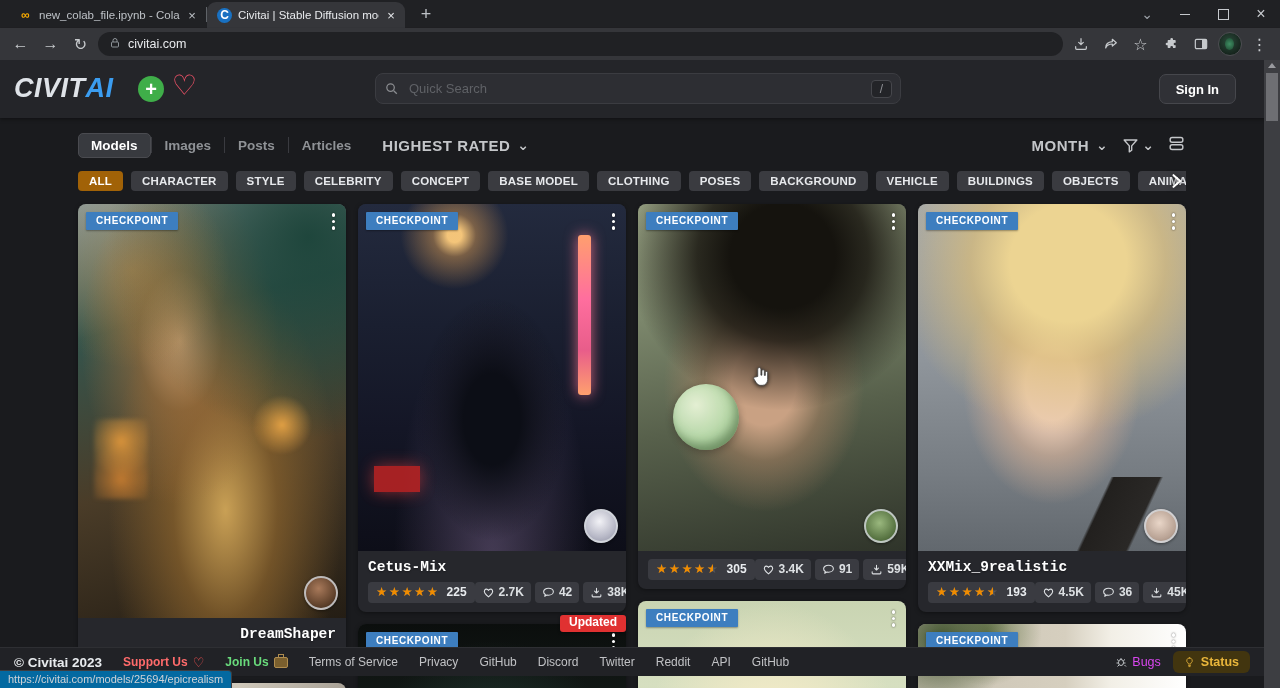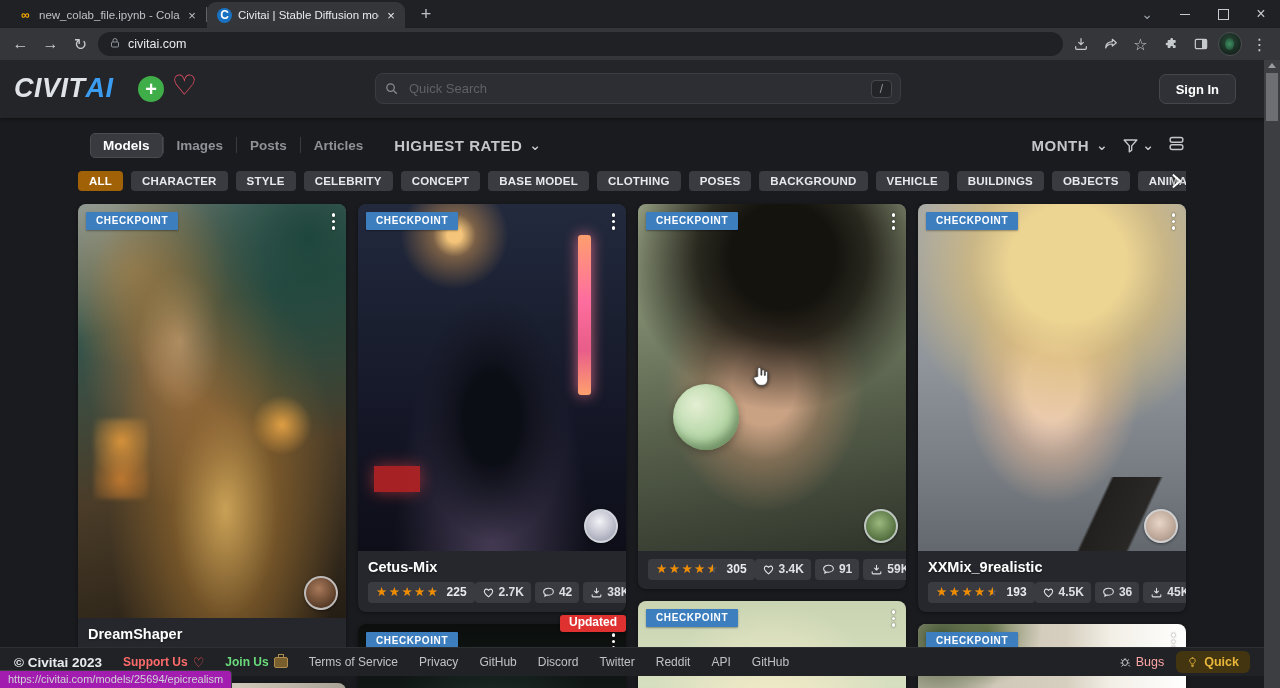--- a/index.html
+++ b/index.html
@@ -44,21 +44,21 @@
   .btn-heart{position:absolute;left:172px;top:9px;font-size:28px;color:#f25268;font-weight:bold;}
   .search{position:absolute;left:375px;top:13px;width:508px;height:29px;border:1px solid #3b3c41;border-radius:8px;
     background:#2d2e33;display:flex;align-items:center;padding:0 8px;}
   .search svg{width:15px;height:15px;stroke:#8a8c90;fill:none;stroke-width:2;flex:none;margin-right:8px;}
   .search input{flex:1;background:transparent;border:none;outline:none;color:#ced4da;font-size:13px;font-family:inherit;min-width:0;}
   .search input::placeholder{color:#5f6166;}
   .slash{border:1px solid #46474c;background:#232428;border-radius:4px;color:#909296;font-size:12px;padding:1px 8px;flex:none;}
   .signin{position:absolute;right:44px;top:14px;height:28px;padding:0 16px;border-radius:7px;background:#303136;
     border:1px solid #46474c;color:#fff;font-weight:bold;font-size:13px;display:flex;align-items:center;}
   .main{padding:12px 0 0 78px;width:1108px;position:relative;}
-  .navrow{display:flex;align-items:center;height:30px;margin-left:12px;}
+  .navrow{display:flex;align-items:center;height:30px;}
   .seg{display:flex;align-items:center;}
   .seg-item{padding:5px 13px;color:#8f9296;font-size:13.5px;font-weight:bold;}
   .seg-item.active{border:1px solid #4a4b50;background:#383a3f;border-radius:5px;color:#fff;padding:4px 12px;}
   .seg-div{width:1px;height:16px;background:#3a3b40;}
   .dropdown-label{display:flex;align-items:center;gap:7px;color:#c4c6c9;font-weight:bold;font-size:15px;letter-spacing:.5px;}
   .sort{margin-left:18px;}
   .chev{font-size:14px;font-weight:bold;color:#c4c6c9;line-height:.6;}
   .navright{margin-left:auto;display:flex;align-items:center;gap:13px;}
   .nicon svg{width:19px;height:19px;stroke:#c4c6c9;fill:none;stroke-width:1.8;stroke-linejoin:round;}
   .funnel{display:flex;align-items:center;gap:2px;}
@@ -76,22 +76,22 @@
   .card-img{position:relative;width:268px;overflow:hidden;}
   .badge{position:absolute;top:8px;left:8px;background:#3d7ebf;color:#fff;font-size:10px;font-weight:bold;
     letter-spacing:.6px;padding:3px 10px 4px;border-radius:1px;box-shadow:0 1px 2px rgba(0,0,0,.35);}
   .dots{position:absolute;top:9px;right:11px;display:flex;flex-direction:column;gap:3px;}
   .dots i{width:3.5px;height:3.5px;border-radius:50%;background:#fff;box-shadow:0 0 2px rgba(0,0,0,.7);}
   .cavatar{position:absolute;right:8px;bottom:8px;width:30px;height:30px;border-radius:50%;
     border:2px solid rgba(214,217,222,.8);box-shadow:0 1px 3px rgba(0,0,0,.45);}
   .updated{position:absolute;top:-9px;right:0;z-index:6;background:#e03131;color:#fff;font-size:12px;font-weight:bold;
     padding:0 9px 3px;border-radius:3px;box-shadow:0 1px 3px rgba(0,0,0,.4);}
   .card-footer{padding:8px 10px 9px;}
-  .tall .card-footer{padding-bottom:22px;}
-  .card-title{color:#fff;font-size:14.5px;font-weight:bold;margin-bottom:7px;text-shadow:0 1px 2px rgba(0,0,0,.4);}
+  .tall .card-footer{padding-bottom:22px;text-align:right;}
+  .card-title{color:#fff;font-size:14.5px;font-weight:bold;margin-bottom:7px;text-shadow:0 1px 2px rgba(0,0,0,.4);font-family:Liberation Mono, monospace;}
   .meta{display:flex;justify-content:space-between;align-items:center;}
   .rating{display:flex;align-items:center;gap:7px;background:rgba(62,64,69,.85);padding:3px 8px 4px;border-radius:4px;}
   .stars{position:relative;font-size:12.5px;letter-spacing:1.5px;line-height:1;color:#55575c;}
   .stars b{position:absolute;left:0;top:0;overflow:hidden;color:#f08c00;white-space:nowrap;font-weight:normal;}
   .rcount{color:#e9ecef;font-size:12px;font-weight:bold;}
   .statgroup{display:flex;gap:4px;}
   .stat{display:flex;align-items:center;gap:4px;background:rgba(62,64,69,.85);padding:3px 7px 4px;border-radius:4px;
     color:#dde0e3;font-size:12px;font-weight:bold;}
   .stat svg{width:13px;height:13px;stroke:#dde0e3;fill:none;stroke-width:2;stroke-linecap:round;stroke-linejoin:round;}
   
@@ -149,26 +149,26 @@
     display:flex;align-items:center;padding:0 14px;z-index:10;}
   .f-left{display:flex;align-items:center;gap:21px;}
   .copyright{font-size:13.5px;font-weight:bold;color:#e9ecef;}
   .flink{font-size:12px;color:#c1c2c5;display:flex;align-items:center;gap:5px;white-space:nowrap;}
   .flink.support{color:#ff6b6b;font-weight:bold;}
   .flink.join{color:#69db7c;font-weight:bold;}
   .flink .hrt{color:#fa5252;font-size:13px;}
   .flink .case{width:12px;height:9px;border:1.5px solid #b08d4f;border-radius:2px;position:relative;background:#7a5f2e;}
   .flink .case::before{content:"";position:absolute;left:3px;top:-4px;width:4px;height:3px;border:1.5px solid #b08d4f;border-bottom:none;}
   .f-right{margin-left:auto;display:flex;align-items:center;gap:12px;}
-  .bugs{color:#fca5a5;font-size:12.5px;display:flex;gap:5px;align-items:center;}
+  .bugs{color:#d946ef;font-size:12.5px;display:flex;gap:5px;align-items:center;}
   .bugs svg{width:12px;height:12px;stroke:#e9ecef;fill:none;stroke-width:1.6;}
   .ideas{background:#42350f;color:#e9b63b;font-size:12.5px;font-weight:bold;padding:4px 11px;border-radius:6px;
     display:flex;gap:6px;align-items:center;}
   .ideas svg{width:11px;height:14px;stroke:#e9b63b;fill:none;stroke-width:1.8;stroke-linecap:round;}
-  .statusbubble{position:absolute;left:0;bottom:0;background:#a21caf;border:1px solid #3c3d41;border-left:none;border-bottom:none;
+  .statusbubble{position:absolute;left:0;bottom:0;background:#0369a1;border:1px solid #3c3d41;border-left:none;border-bottom:none;
     border-radius:0 4px 0 0;color:#cfd2d6;font-size:11px;padding:2px 8px 3px;z-index:11;}
   .scrollbar{position:absolute;right:0;top:0;bottom:0;width:16px;background:#3d3e42;z-index:12;}
   .sb-up{position:absolute;top:3px;left:4px;width:0;height:0;border-left:4px solid transparent;border-right:4px solid transparent;border-bottom:5px solid #9a9b9f;}
   .sb-thumb{position:absolute;top:13px;left:2px;width:12px;height:48px;background:#6e6f73;}
   .cursor{position:absolute;left:748px;top:364px;z-index:30;pointer-events:none;}
   .cursor svg{width:26px;height:26px;filter:drop-shadow(0 1px 2px rgba(0,0,0,.8));}
 </style>
 </head>
 <body>
 
@@ -549,21 +549,21 @@
               <ellipse cx="12" cy="13" rx="5" ry="6"></ellipse>
               <path d="M12 7V4M7 9L4 7m13 2l3-2M7 14H3m18 0h-4M8 18l-3 3m14-3l3 3"></path>
             </svg>
           <span>Bugs</span>
         </span>
         <span class="ideas">
           <svg viewBox="0 0 24 24">
               <path d="M12 3a6 6 0 0 1 3.5 10.9c-.8.6-1 1.6-1 2.6h-5c0-1-.2-2-1-2.6A6 6 0 0 1 12 3z"></path>
               <path d="M10 19.5h4M10.7 22h2.6"></path>
             </svg>
-          <span>Quick</span>
+          <span>Status</span>
         </span>
       </div>
     </div>
 
     <div class="scrollbar">
       <div class="sb-up"></div>
       <div class="sb-thumb"></div>
     </div>
   </div>
 

